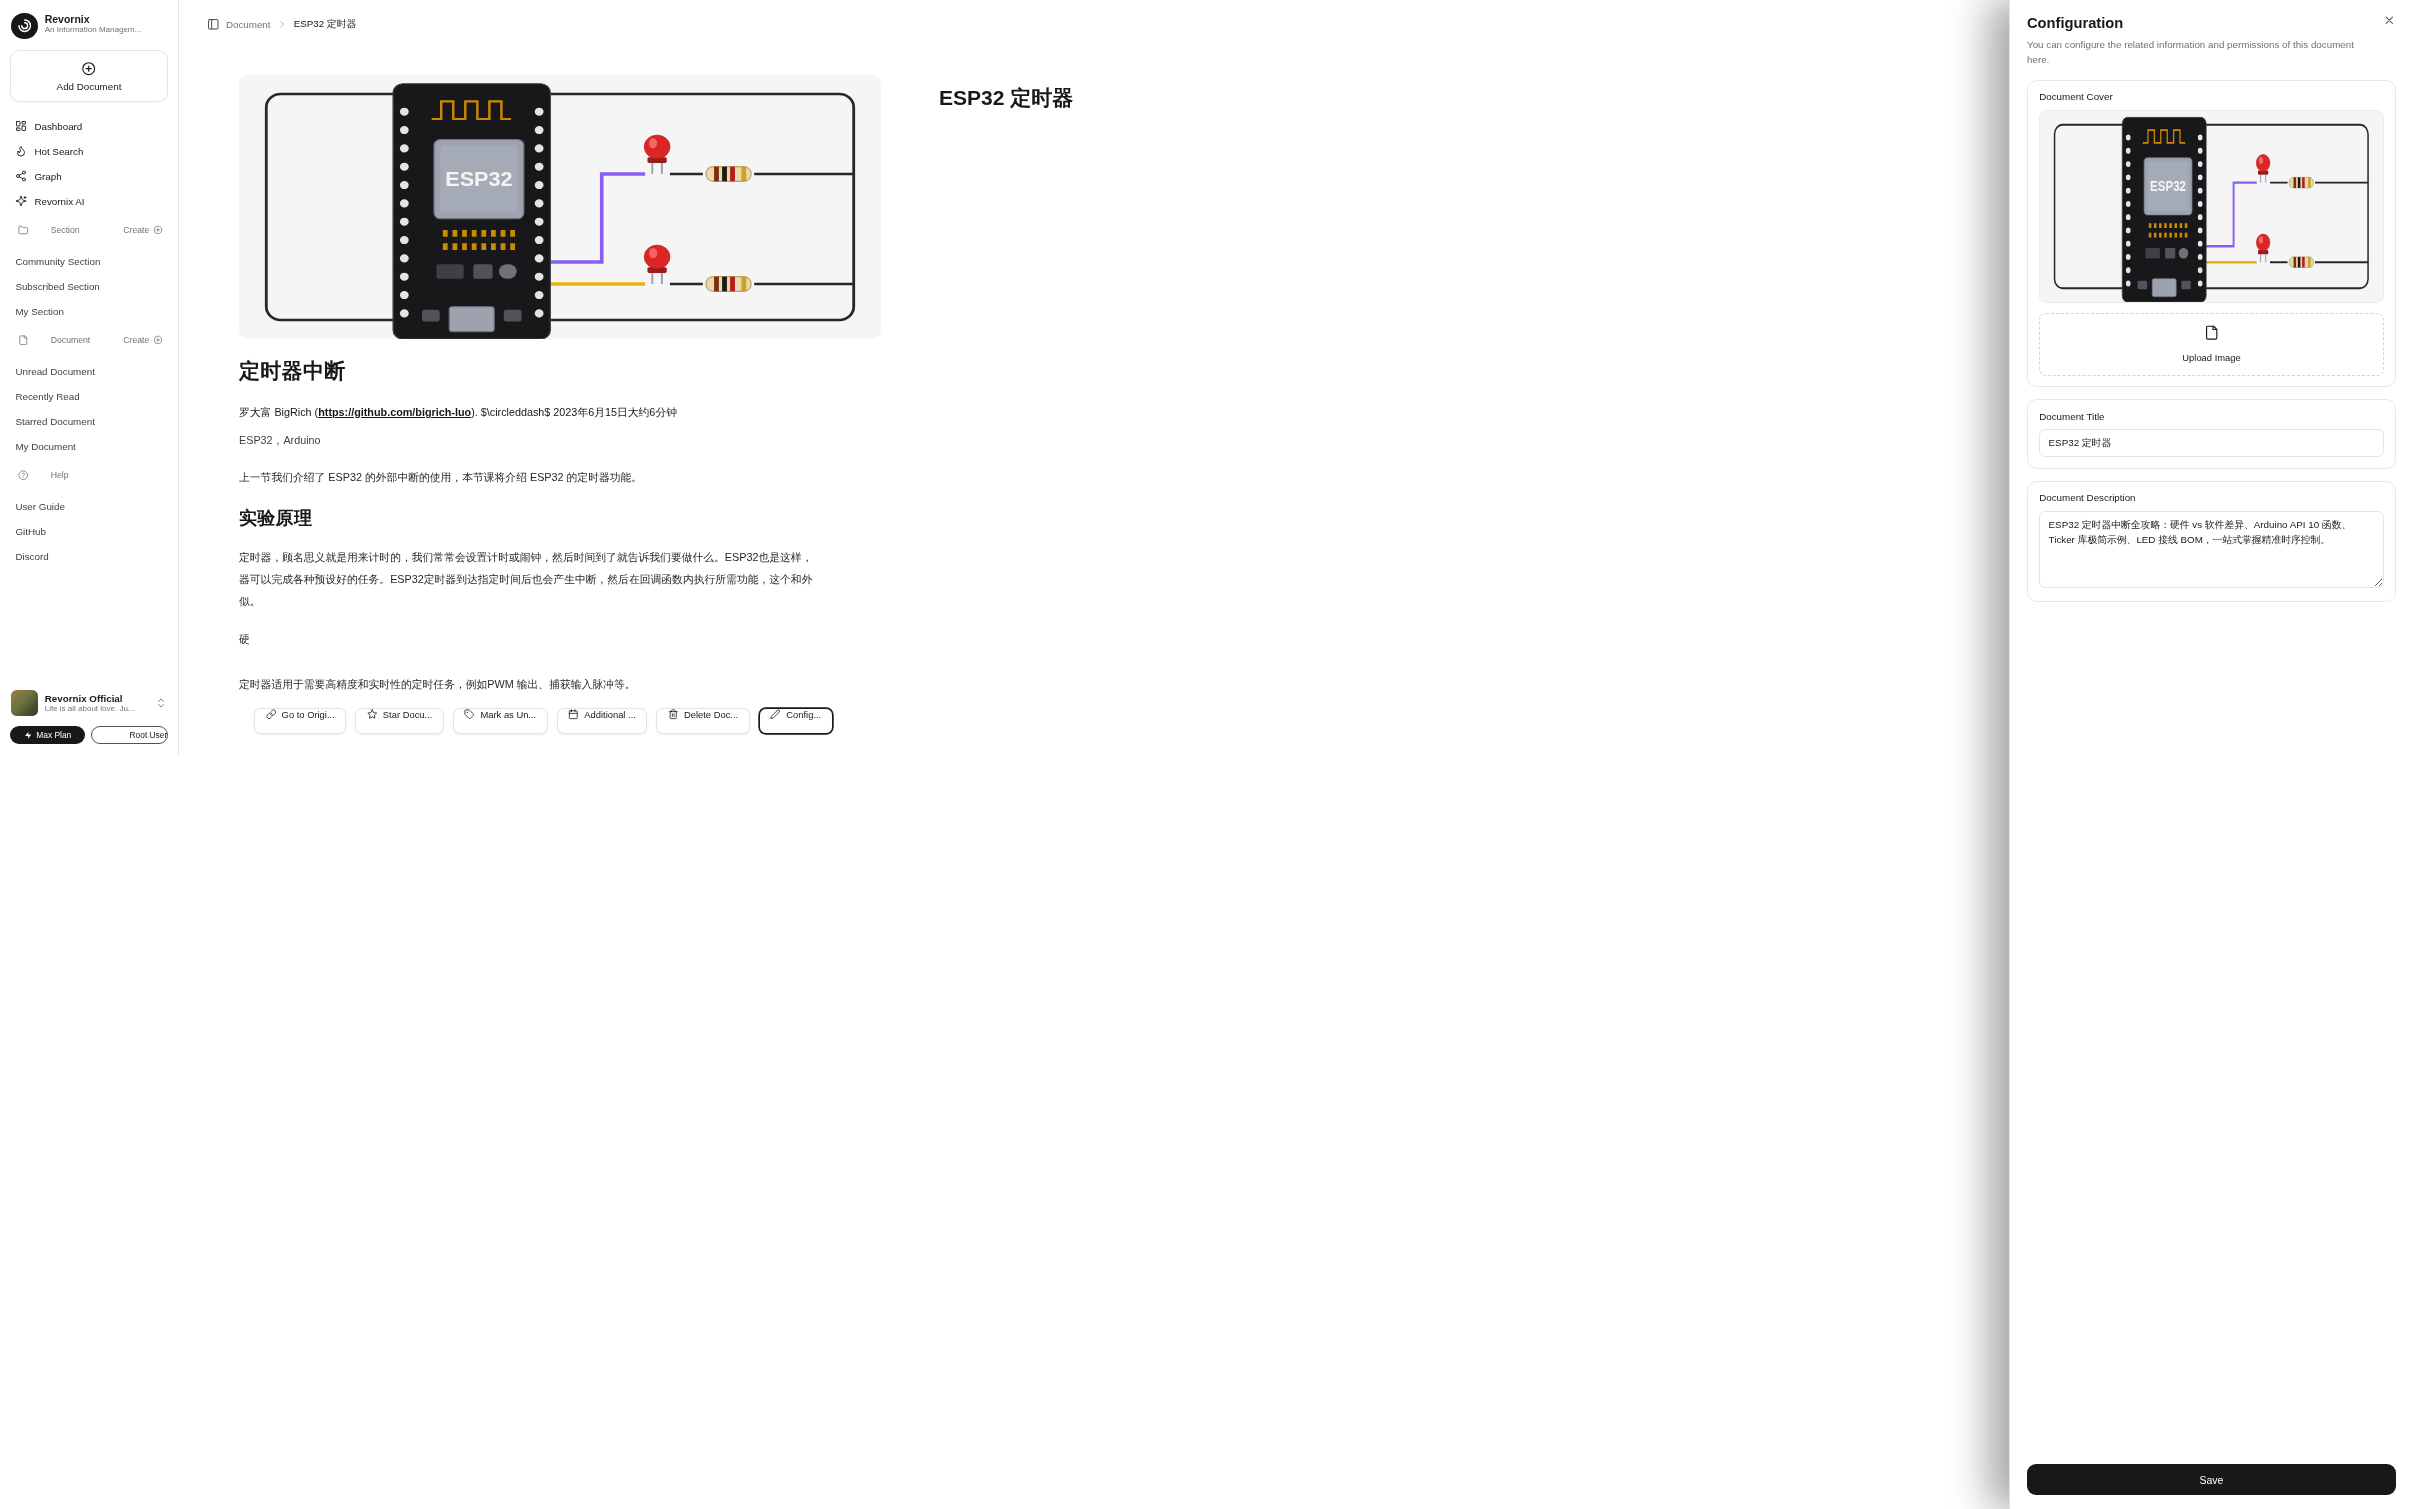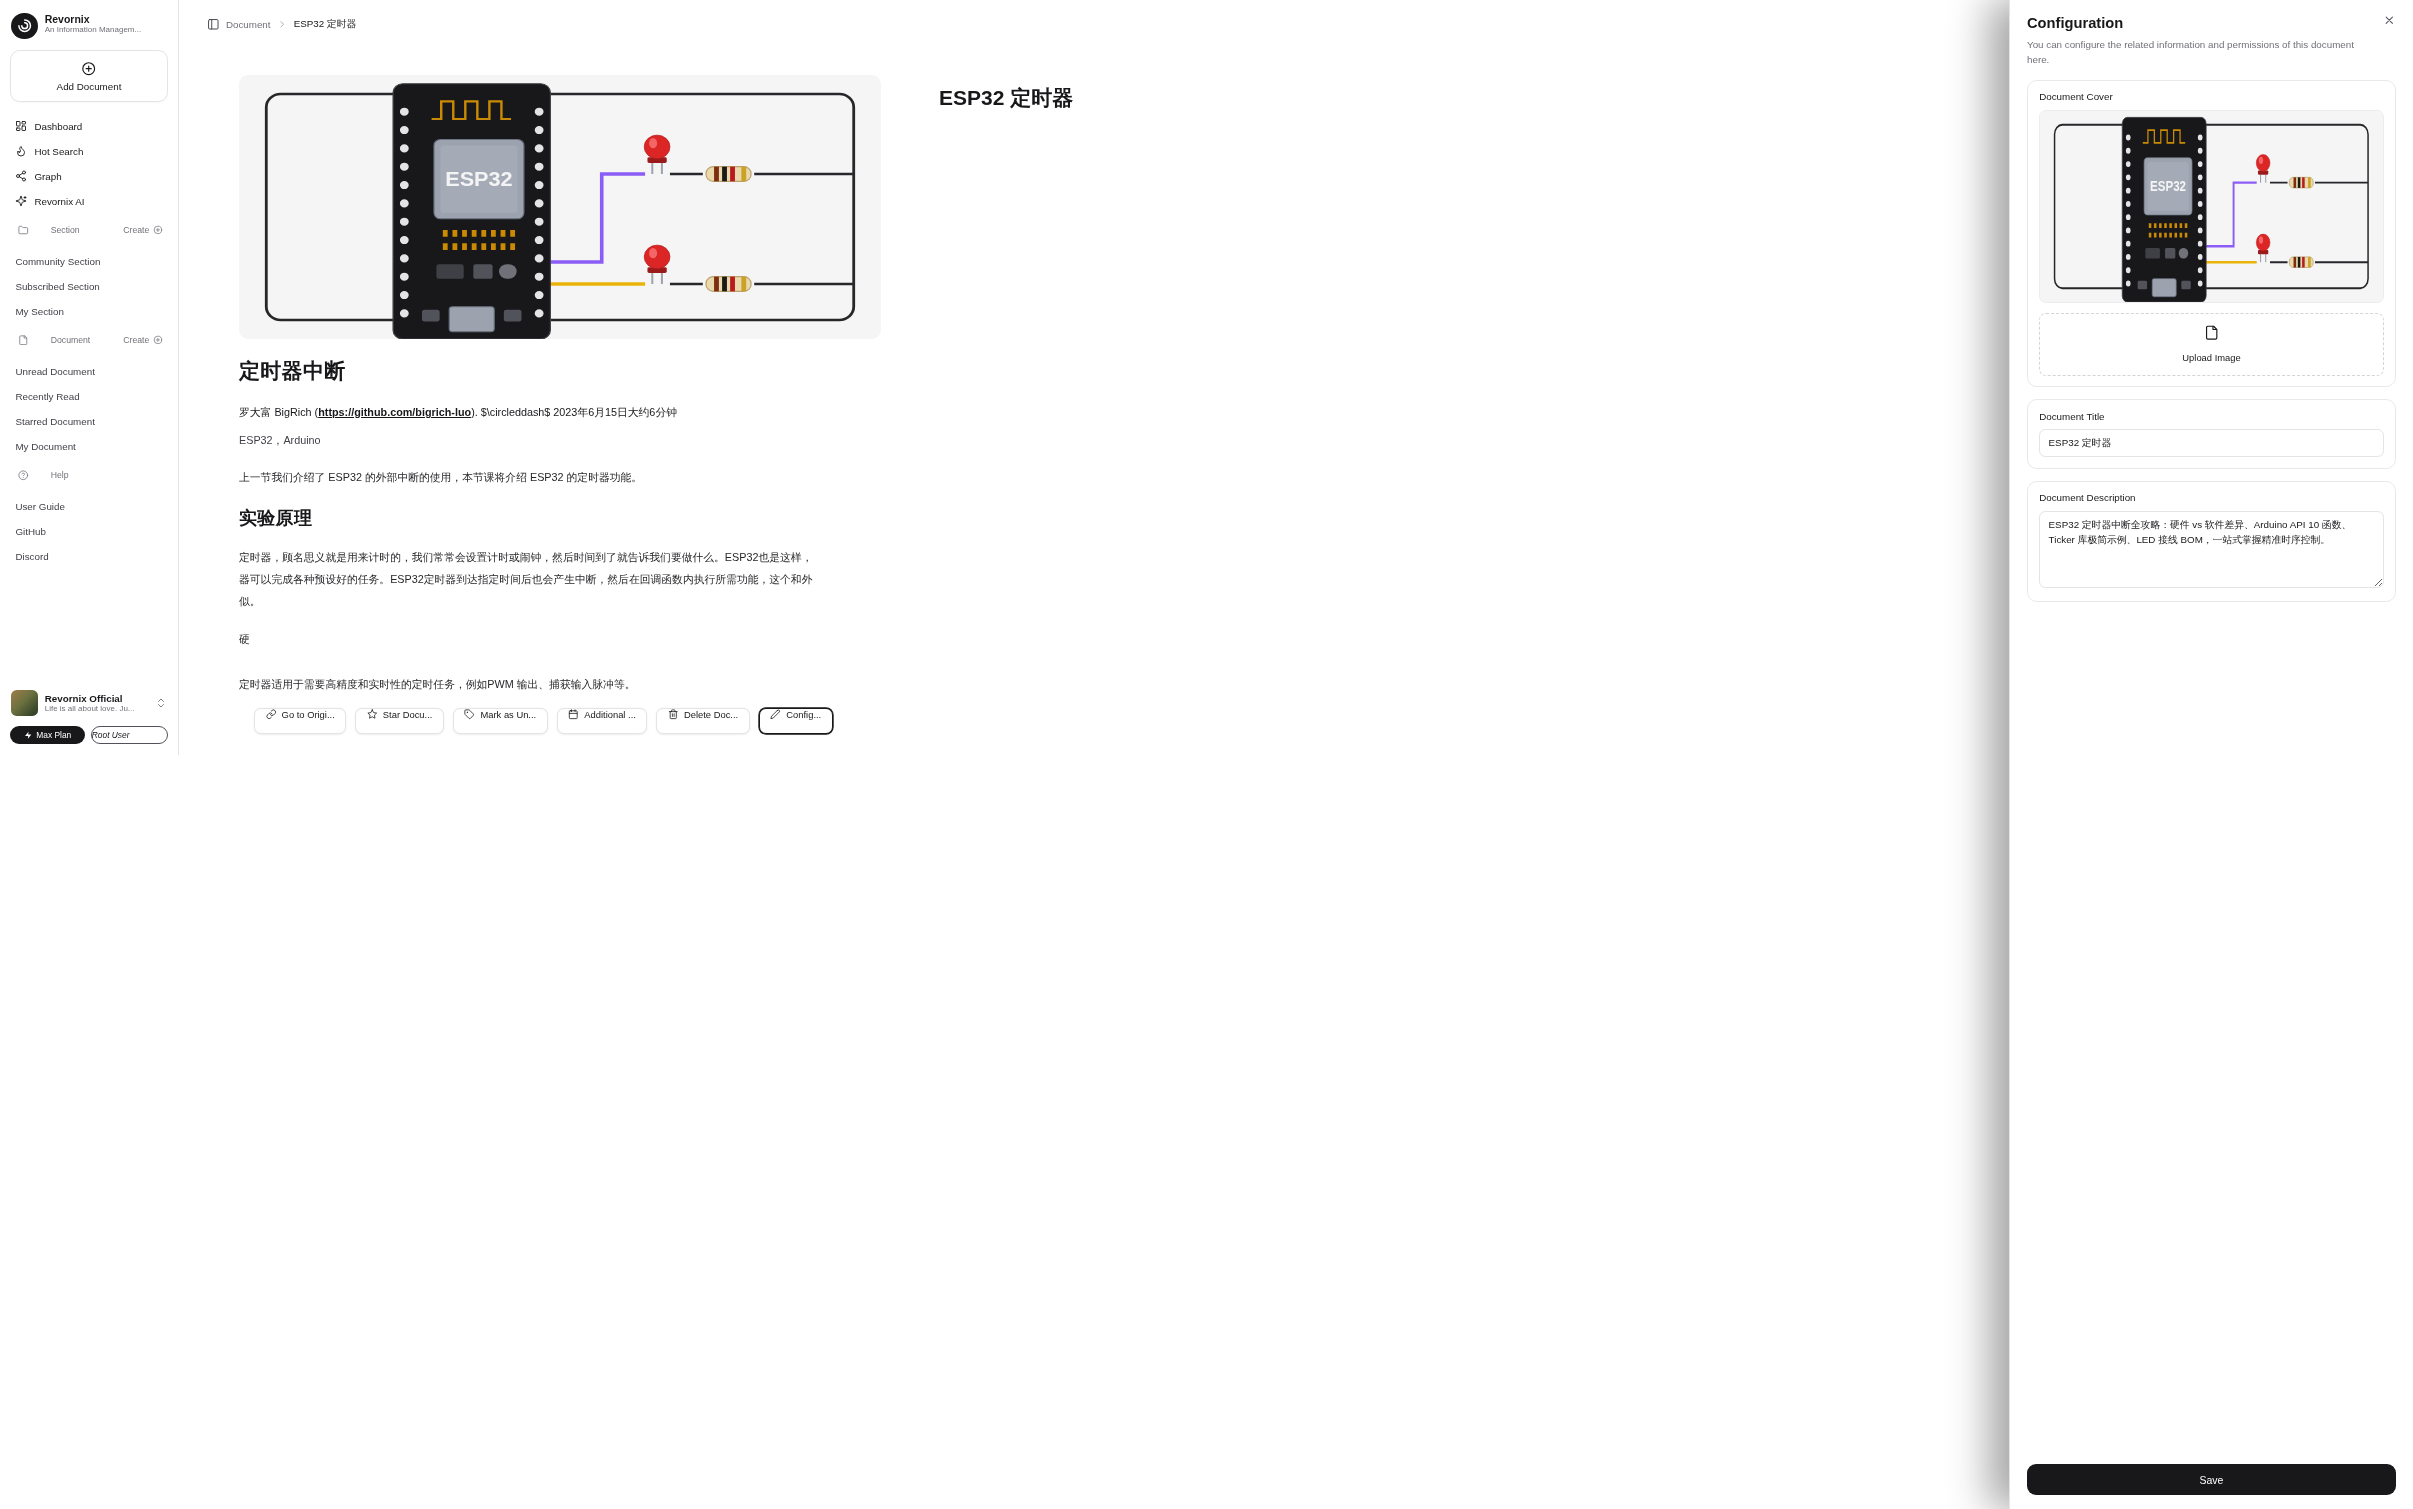--- a/index.html
+++ b/index.html
@@ -27,21 +27,21 @@
   .group-item { padding:0 7px; height:25px; display:flex; align-items:center; font-size:9.8px; color:#3f3f46; border-radius:5.6px; cursor:pointer; }
   .sidebar-spacer { flex:1; }
   .user-row { display:flex; align-items:center; gap:7px; padding:4.2px 2.8px; cursor:pointer; }
   .avatar { width:26.5px; height:26.5px; border-radius:5.6px; flex-shrink:0;
             background:linear-gradient(135deg,#a07d4a 0%,#6b713f 45%,#44502f 75%,#2f3a26 100%); }
   .user-name { font-size:9.8px; font-weight:700; }
   .user-tag { font-size:8px; color:#71717a; white-space:nowrap; overflow:hidden; text-overflow:ellipsis; max-width:92px; }
   .user-chevrons { margin-left:auto; color:#71717a; }
   .badge-row { display:flex; gap:5.6px; padding:5.6px 1.4px 1.4px; }
   .badge-dark { display:flex; align-items:center; justify-content:center; gap:4.2px; background:#18181b; color:#fff; font-size:8.4px; border-radius:698px; height:18px; flex:1; cursor:pointer; }
-  .badge-outline { display:flex; align-items:center; justify-content:flex-start; border:0.7px solid #52525b; color:#18181b; font-size:8.4px; border-radius:698px; height:18px; flex:1; cursor:pointer; background:#fff;font-style:italic; }
+  .badge-outline { display:flex; align-items:center; justify-content:flex-end; border:0.7px solid #52525b; color:#18181b; font-size:8.4px; border-radius:698px; height:18px; flex:1; cursor:pointer; background:#fff; }
 
   
   .main { flex:1; position:relative; height:100%; background:#fff; overflow:hidden; }
   .breadcrumb { display:flex; align-items:center; gap:6.3px; padding:18px 0 0 28px; font-size:9.8px; color:#71717a; }
   .breadcrumb .icn { color:#3f3f46; width:12.6px; height:12.6px; }
   .crumb-sep { color:#a1a1aa; width:10.5px; height:10.5px; }
   .crumb-current { color:#18181b; }
   .ghost-title { position:absolute; left:760px; top:84px; font-size:21px; font-weight:800; color:#18181b; }
   .article { position:absolute; top:75px; left:60px; width:642px; }
   .hero { width:642px; height:264px; border-radius:9.8px; overflow:hidden; background:#f5f5f6; }

